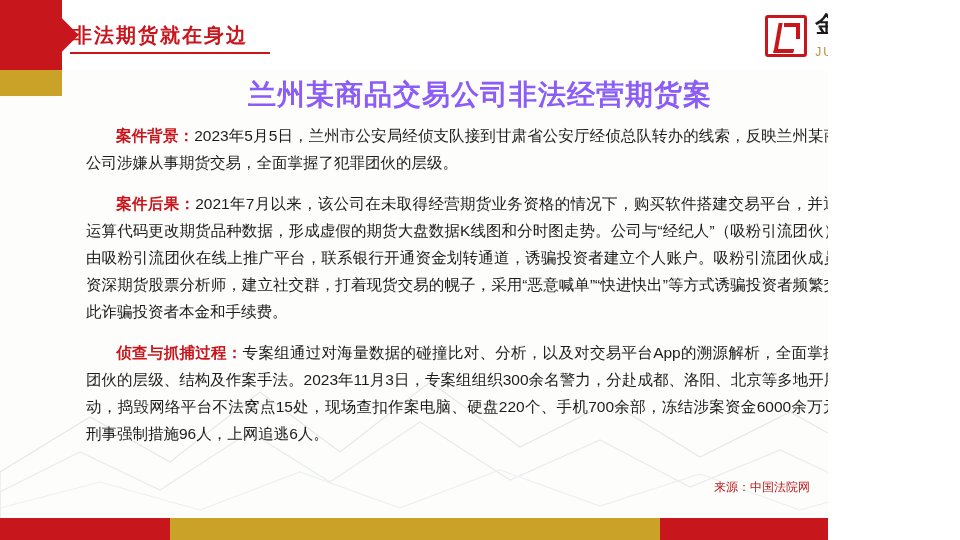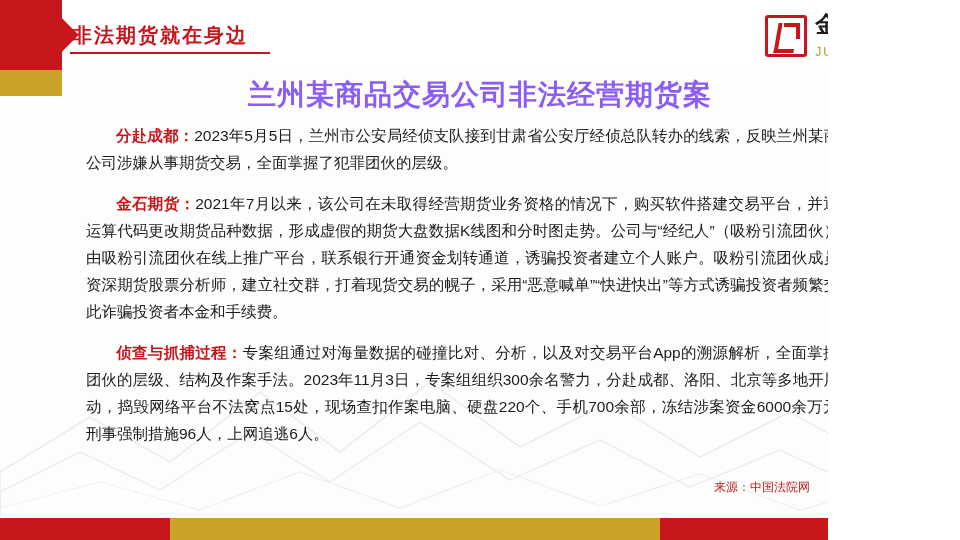--- a/index.html
+++ b/index.html
@@ -128,24 +128,24 @@
         <div class="logo-en">JUSUO FUTURES</div>
       </div>
     </div>
   </div>
   <div class="gold-left"></div>
 
   <div class="doc-title">兰州某商品交易公司非法经营期货案</div>
 
   <div class="body-wrap">
     <p class="para">
-      <span class="ind"></span><span class="lead">分赴成都：</span><span>2023年5月5日，兰州市公安局经侦支队接到甘肃省公安厅经侦总队转办的线索，反映兰州某商品交易公司涉嫌从事期货交易，全面掌握了犯罪团伙的层级。</span>
+      <span class="ind"></span><span class="lead">案件背景：</span><span>2023年5月5日，兰州市公安局经侦支队接到甘肃省公安厅经侦总队转办的线索，反映兰州某商品交易公司涉嫌从事期货交易，全面掌握了犯罪团伙的层级。</span>
     </p>
     <p class="para">
-      <span class="ind"></span><span class="lead">金石期货：</span><span>2021年7月以来，该公司在未取得经营期货业务资格的情况下，购买软件搭建交易平台，并通过编写运算代码更改期货品种数据，形成虚假的期货大盘数据K线图和分时图走势。公司与“经纪人”（吸粉引流团伙）合作，由吸粉引流团伙在线上推广平台，联系银行开通资金划转通道，诱骗投资者建立个人账户。吸粉引流团伙成员还冒充资深期货股票分析师，建立社交群，打着现货交易的幌子，采用“恶意喊单”“快进快出”等方式诱骗投资者频繁交易，以此诈骗投资者本金和手续费。</span>
+      <span class="ind"></span><span class="lead">案件后果：</span><span>2021年7月以来，该公司在未取得经营期货业务资格的情况下，购买软件搭建交易平台，并通过编写运算代码更改期货品种数据，形成虚假的期货大盘数据K线图和分时图走势。公司与“经纪人”（吸粉引流团伙）合作，由吸粉引流团伙在线上推广平台，联系银行开通资金划转通道，诱骗投资者建立个人账户。吸粉引流团伙成员还冒充资深期货股票分析师，建立社交群，打着现货交易的幌子，采用“恶意喊单”“快进快出”等方式诱骗投资者频繁交易，以此诈骗投资者本金和手续费。</span>
     </p>
     <p class="para">
       <span class="ind"></span><span class="lead">侦查与抓捕过程：</span><span>专案组通过对海量数据的碰撞比对、分析，以及对交易平台App的溯源解析，全面掌握了犯罪团伙的层级、结构及作案手法。2023年11月3日，专案组组织300余名警力，分赴成都、洛阳、北京等多地开展抓捕行动，捣毁网络平台不法窝点15处，现场查扣作案电脑、硬盘220个、手机700余部，冻结涉案资金6000余万元，采取刑事强制措施96人，上网追逃6人。</span>
     </p>
   </div>
 
   <div class="source">来源：中国法院网</div>
 
   <div class="footer">
     <div class="f1"></div>

